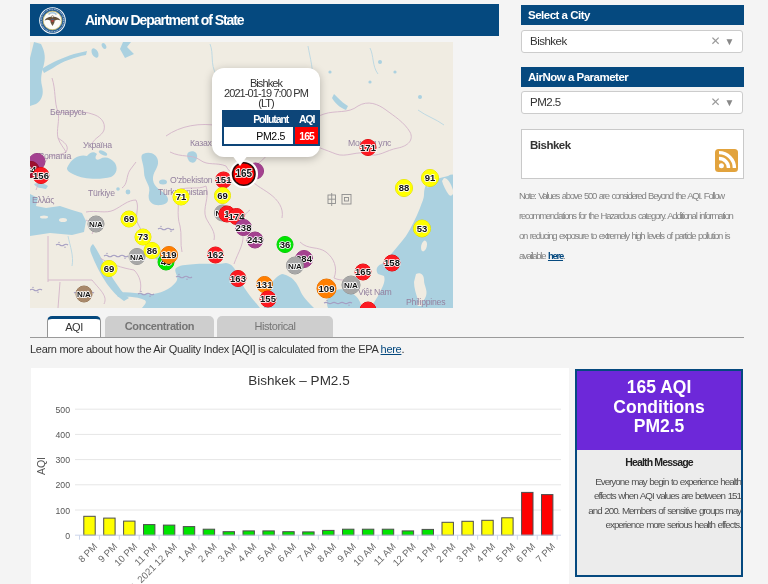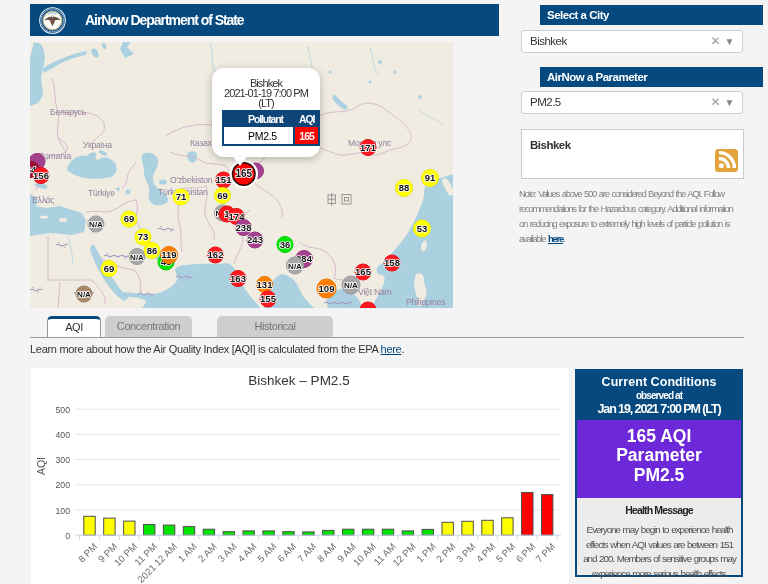--- a/index.html
+++ b/index.html
@@ -2,55 +2,55 @@
 <html><head>
 <meta charset="utf-8">
 <style>
 html,body{margin:0;padding:0;}
 body{width:768px;height:584px;background:#f4f4f4;font-family:"Liberation Sans",sans-serif;overflow:hidden;position:relative;}
 .abs{position:absolute;}
 #hdr{left:30px;top:4px;width:469px;height:32px;background:#05497f;}
 #hdrtitle{left:85px;top:12px;color:#fff;font-size:14px;font-weight:bold;letter-spacing:-1.05px;position:absolute;}
 #map{left:30px;top:42px;width:423px;height:266px;overflow:hidden;background:#f0ece2;}
 
-.sbhdr{left:521px;width:223px;height:20px;background:#05497f;color:#fff;font-weight:bold;font-size:11.5px;letter-spacing:-0.5px;line-height:20px;padding-left:7px;box-sizing:border-box;margin-left:19px;}
+.sbhdr{left:521px;width:223px;height:20px;background:#05497f;color:#fff;font-weight:bold;font-size:11.5px;letter-spacing:-0.5px;line-height:20px;padding-left:7px;box-sizing:border-box;}
 .sbsel{left:521px;width:222px;height:23px;background:#fff;border:1px solid #ccc;border-radius:3px;box-sizing:border-box;font-size:11.5px;letter-spacing:-0.5px;color:#333;line-height:21px;padding-left:8px;}
 .selicons{position:absolute;right:8px;top:0;color:#999;font-size:12px;}
 #rssbox{left:521px;top:129px;width:221px;height:48px;background:#fff;border:1px solid #c9c9c9;}
 #rssbox b{position:absolute;left:8px;top:9px;font-size:11.5px;letter-spacing:-0.5px;color:#333;}
-#note{left:519px;top:186px;font-size:9.5px;color:#818181;line-height:15px;letter-spacing:-1.25px;word-spacing:1.3px;white-space:nowrap;}
+#note{left:519px;top:186px;font-size:9.5px;color:#818181;line-height:20px;letter-spacing:-1.25px;word-spacing:1.3px;white-space:nowrap;}
 #note a{color:#05497f;font-weight:bold;}
 
 .tab{top:316px;height:21px;box-sizing:border-box;border-radius:5px 5px 0 0;font-size:11px;letter-spacing:-0.4px;text-align:center;}
 #tab1{left:47px;width:54px;background:#fff;border:1px solid #959595;border-top:3px solid #05497f;border-bottom:none;color:#333;line-height:17px;z-index:2;}
-#tab2{left:105px;width:87px;background:#cecece;color:#757575;line-height:21px;}
+#tab2{left:105px;width:109px;background:#cecece;color:#757575;line-height:21px;font-weight:bold;}
 #tab3{left:217px;width:116px;background:#cecece;color:#757575;line-height:21px;}
 #tabline{left:30px;top:336.5px;width:714px;height:1px;background:#9a9a9a;}
 #learn{left:30px;top:343px;font-size:11px;color:#333;letter-spacing:-0.3px;}
 #learn a{color:#05497f;}
 
 #chart{left:31px;top:368px;width:538px;height:216px;background:#c4b5fd;}
 
 #cc{left:575px;top:369px;width:168px;height:208px;border:2px solid #05497f;box-sizing:border-box;background:#ececec;}
 #cchdr{background:#05497f;color:#fff;text-align:center;padding:3.5px 0 4px 0;}
 #cchdr .l1{font-size:12.5px;font-weight:bold;letter-spacing:0.05px;}
 #cchdr .l2{font-size:10px;font-weight:bold;letter-spacing:-0.9px;margin-top:1px;}
 #cchdr .l3{font-size:12.5px;font-weight:bold;letter-spacing:-1.1px;margin-top:1px;}
 #ccred{background:#6d28d9;color:#fff;text-align:center;padding:7px 0 13px 0;}
 #ccred div{font-size:17.5px;font-weight:bold;line-height:19.5px;}
 #cchm{text-align:center;font-size:10.5px;font-weight:bold;color:#222;letter-spacing:-0.85px;margin-top:6px;}
-#cctxt{font-size:9.8px;color:#4f4f4f;line-height:14.6px;letter-spacing:-1.0px;word-spacing:0.9px;padding:7px 0 0 1px;text-align:center;white-space:nowrap;}
+#cctxt{font-size:9.8px;color:#4f4f4f;line-height:14.6px;letter-spacing:-1.0px;word-spacing:0.9px;padding:7px 0 0 1px;text-align:right;white-space:nowrap;}
 
 #popup{left:212px;top:68px;width:108px;height:89px;background:#fff;border-radius:12px;box-shadow:0 2px 8px rgba(0,0,0,0.25);}
 #popup .txt{text-align:center;font-size:11px;color:#333;line-height:10.2px;letter-spacing:-0.9px;padding-top:10px;}
 #ptail{left:232px;top:155px;width:0;height:0;border-left:8px solid transparent;border-right:8px solid transparent;border-top:11px solid #fff;z-index:5;}
 #ptable{position:absolute;left:10px;top:42px;border-collapse:collapse;}
 #ptable td,#ptable th{border:2px solid #0d4578;font-size:10.5px;padding:0;}
 #ptable th{background:#0d4578;color:#fff;height:13px;letter-spacing:-1.1px;}
-#ptable .c1{width:54px;text-align:left;padding-left:24px;}
+#ptable .c1{width:54px;text-align:center;padding-left:24px;}
 #ptable .c2{width:29px;text-align:center;}
 #ptable td.c2{background:#fe0000;color:#fff;font-weight:bold;letter-spacing:-0.9px;}
 </style>
 </head>
 <body>
 
 <div class="abs" id="hdr"></div>
 <div class="abs" id="hdrseal" style="left:39px;top:7px;width:27px;height:27px;">
 <svg width="27" height="27" viewBox="0 0 27 27">
   <circle cx="13.5" cy="13.5" r="13.3" fill="#ffffff"></circle>
@@ -409,25 +409,20 @@
 <text x="425.2" y="179.2" text-anchor="end" font-size="9.6" fill="#6a6a6a" font-family="Liberation Sans,sans-serif" transform="rotate(-45 425.2 179.2)">2 PM</text>
 <text x="445.1" y="179.2" text-anchor="end" font-size="9.6" fill="#6a6a6a" font-family="Liberation Sans,sans-serif" transform="rotate(-45 445.1 179.2)">3 PM</text>
 <text x="465.0" y="179.2" text-anchor="end" font-size="9.6" fill="#6a6a6a" font-family="Liberation Sans,sans-serif" transform="rotate(-45 465.0 179.2)">4 PM</text>
 <text x="484.9" y="179.2" text-anchor="end" font-size="9.6" fill="#6a6a6a" font-family="Liberation Sans,sans-serif" transform="rotate(-45 484.9 179.2)">5 PM</text>
 <text x="504.8" y="179.2" text-anchor="end" font-size="9.6" fill="#6a6a6a" font-family="Liberation Sans,sans-serif" transform="rotate(-45 504.8 179.2)">6 PM</text>
 <text x="524.7" y="179.2" text-anchor="end" font-size="9.6" fill="#6a6a6a" font-family="Liberation Sans,sans-serif" transform="rotate(-45 524.7 179.2)">7 PM</text>
 </svg>
 </div>
 
 <div class="abs" id="cc">
-  <div id="cchdr">
-    <div class="l1">Current Conditions</div>
-    <div class="l2">observed at</div>
-    <div class="l3">Jan 19, 2021 7:00 PM (LT)</div>
-  </div>
   <div id="ccred">
     <div>165 AQI</div>
-    <div>Parameter</div>
+    <div>Conditions</div>
     <div>PM2.5</div>
   </div>
   <div id="cchm">Health Message</div>
   <div id="cctxt">Everyone may begin to experience health<br>effects when AQI values are between 151<br>and 200. Members of sensitive groups may<br>experience more serious health effects.</div>
 </div>
 
 </body></html>

